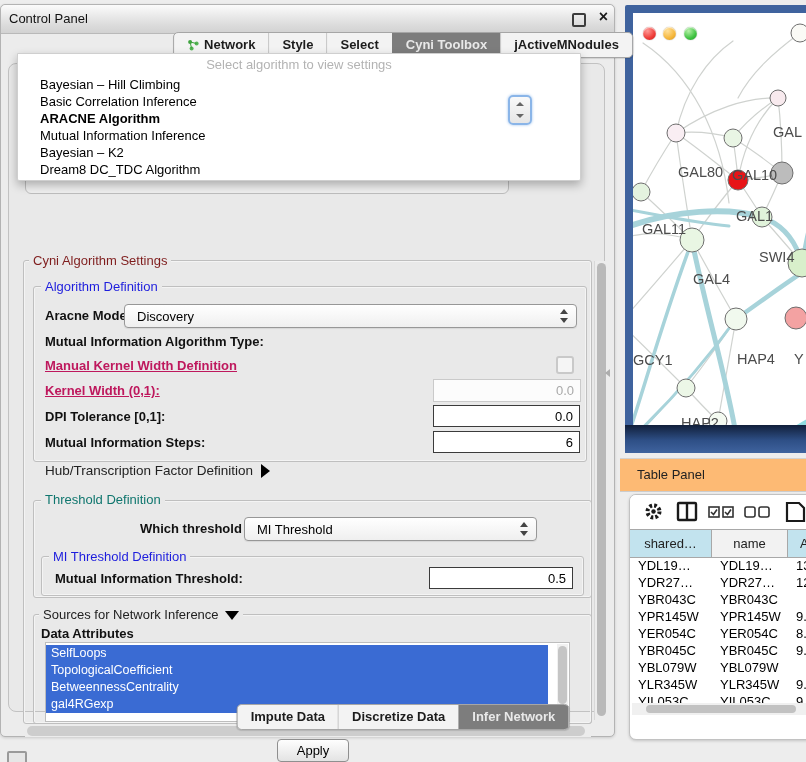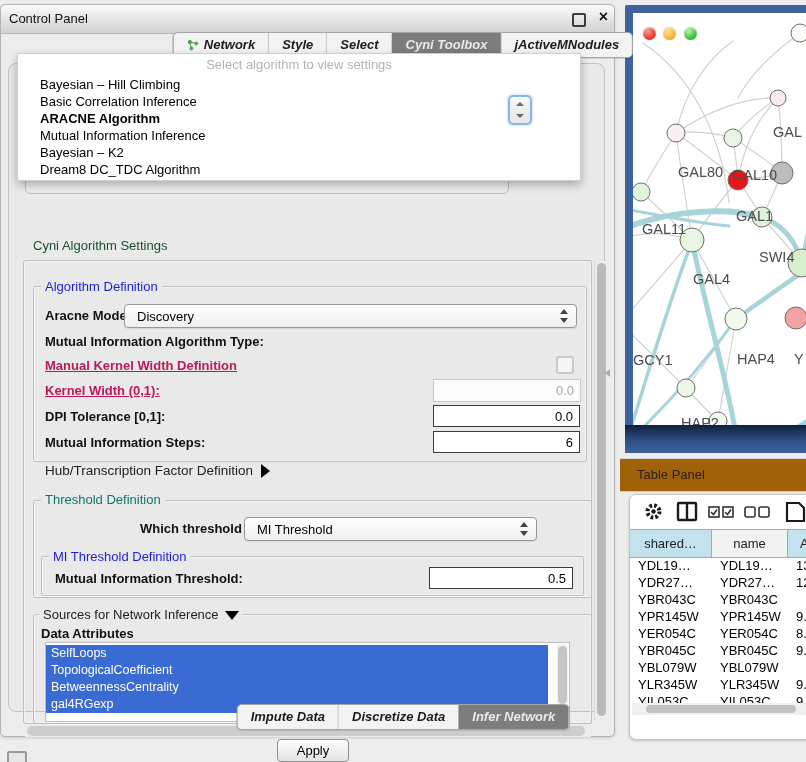--- a/index.html
+++ b/index.html
@@ -9,21 +9,21 @@
   
   .window{left:0;top:4px;width:613px;height:731px;background:#ececec;border:1px solid #b3b3b3;
           border-radius:5px;box-shadow:0 1px 3px rgba(0,0,0,.15);}
   .titlebar{left:0;top:0;right:0;height:28px;background:linear-gradient(#fbfbfb,#dcdcdc 70%,#d2d2d2);
             border-bottom:1px solid #b9b9b9;border-radius:5px 5px 0 0;}
   .titlebar .t{position:absolute;left:8px;top:6px;font-size:13px;color:#111;}
   .float-ico{position:absolute;right:28px;top:8px;width:10px;height:10px;border:2px solid #3c3c3c;border-radius:2px;}
   .close-ico{position:absolute;right:6px;top:3px;font-size:16px;font-weight:bold;color:#1a1a1a;}
   
   .pilltabs{display:flex;border:1px solid #a6a6a6;border-radius:5px;background:#f3f3f3;overflow:hidden;
-            box-shadow:0 1px 1px rgba(0,0,0,.12);font-style:italic;}
+            box-shadow:0 1px 1px rgba(0,0,0,.12);}
   .ptab{padding:4px 13px 5px;font-size:13px;font-weight:bold;color:#1c1c1c;border-left:1px solid #c6c6c6;
         display:flex;align-items:center;gap:5px;white-space:nowrap;}
   .ptab:first-child{border-left:none;}
   .ptab.sel{background:#7d7d7d;color:#e9e9e9;border-left-color:#7d7d7d;}
   .toptabs{left:50%;top:32px;transform:translateX(-50%);z-index:5;}
   .bottabs{left:50%;top:704px;transform:translateX(-50%);z-index:6;}
   
   .content{left:8px;top:63px;width:595px;height:647px;background:#e9e9e9;border:1px solid #c2c2c2;border-radius:8px;}
   
   .popup{left:17px;top:53px;width:562px;height:126px;background:#fff;border:1px solid #cfcfcf;
@@ -69,21 +69,21 @@
        background:linear-gradient(#fefefe,#e3e3e3);font-size:13px;display:flex;align-items:center;justify-content:center;}
   .chip{left:7px;top:751px;width:16px;height:11px;border:2px solid #9a9a9a;border-radius:2px;background:#e6e6e6;}
   .split-arrow{left:605px;top:369px;width:0;height:0;border-top:4px solid transparent;border-bottom:4px solid transparent;border-right:5px solid #adadad;}
   
   .netwin{left:625px;top:5px;width:200px;height:448px;background:#3f639e;border-radius:2px;}
   .netwin .canvas{position:absolute;left:8px;top:8px;width:192px;height:412px;background:#fff;overflow:hidden;}
   .netwin .bshadow{position:absolute;left:0;right:0;top:420px;height:28px;background:linear-gradient(#111f3a,#2e4f86 55%,#3f639e);}
   .light{position:absolute;top:14px;width:13px;height:13px;border-radius:50%;box-shadow:inset 0 1px 1px rgba(255,255,255,.7),0 0 1px rgba(0,0,0,.5);}
   .nlabel{position:absolute;font-size:14.5px;color:#4c4c4c;white-space:nowrap;}
   
-  .tp-bar{left:620px;top:458px;width:186px;height:32px;background:#a16207;border-top:1px solid #d2d2d2;border-bottom:1px solid #cccccc;}
+  .tp-bar{left:620px;top:458px;width:186px;height:32px;background:#fdba74;border-top:1px solid #d2d2d2;border-bottom:1px solid #cccccc;}
   .tp-bar .t{position:absolute;left:17px;top:8px;font-size:13px;color:#222;}
   .tablebox{left:629px;top:494px;width:200px;height:244px;background:#fff;border:1px solid #c2c2c2;border-radius:7px;
             box-shadow:0 1px 3px rgba(0,0,0,.18);overflow:hidden;}
   .tb-toolbar{position:absolute;left:0;top:0;right:0;height:34px;background:#fff;}
   .tb-ico{position:absolute;top:8px;}
   .thead{position:absolute;left:0;top:34px;right:0;height:27px;border-top:1px solid #a8a8a8;border-bottom:1px solid #a8a8a8;display:flex;}
   .th-cell{height:100%;box-sizing:border-box;border-right:1px solid #a8a8a8;font-size:13px;color:#222;
            display:flex;align-items:center;justify-content:center;background:#f2f2f2;}
   .th-cell.hl{background:#c2e3ee;}
   .trow{position:absolute;left:0;right:0;height:17px;display:flex;font-size:13px;color:#000;}
@@ -123,21 +123,21 @@
       <span>Cyni Toolbox</span>
     </div>
     <div class="ptab">
       <span>jActiveMNodules</span>
     </div>
   </div>
 
 <div class="abs content">
 
   <div class="abs grp" style="left:14px;top:196px;width:567px;height:462px;"></div>
-  <div class="grp-label" style="left:20px;top:174px;color:#14532d;">Cyni Algorithm Settings</div>
+  <div class="grp-label" style="left:20px;top:189px;color:#7f1d1d;">Cyni Algorithm Settings</div>
 
   <div class="abs grp" style="left:24px;top:222px;width:552px;height:174px;"></div>
   <div class="grp-label" style="left:32px;top:215px;color:#1d1ddd;">Algorithm Definition</div>
 
   <div class="lbl" style="left:36px;top:244px;">Aracne Mode:</div>
   <div class="combo" style="left:115px;top:240px;width:439px;height:22px;">
     <span>Discovery</span>
     <span class="stepper">
         <span class="up"></span>
         <span class="dn"></span>

